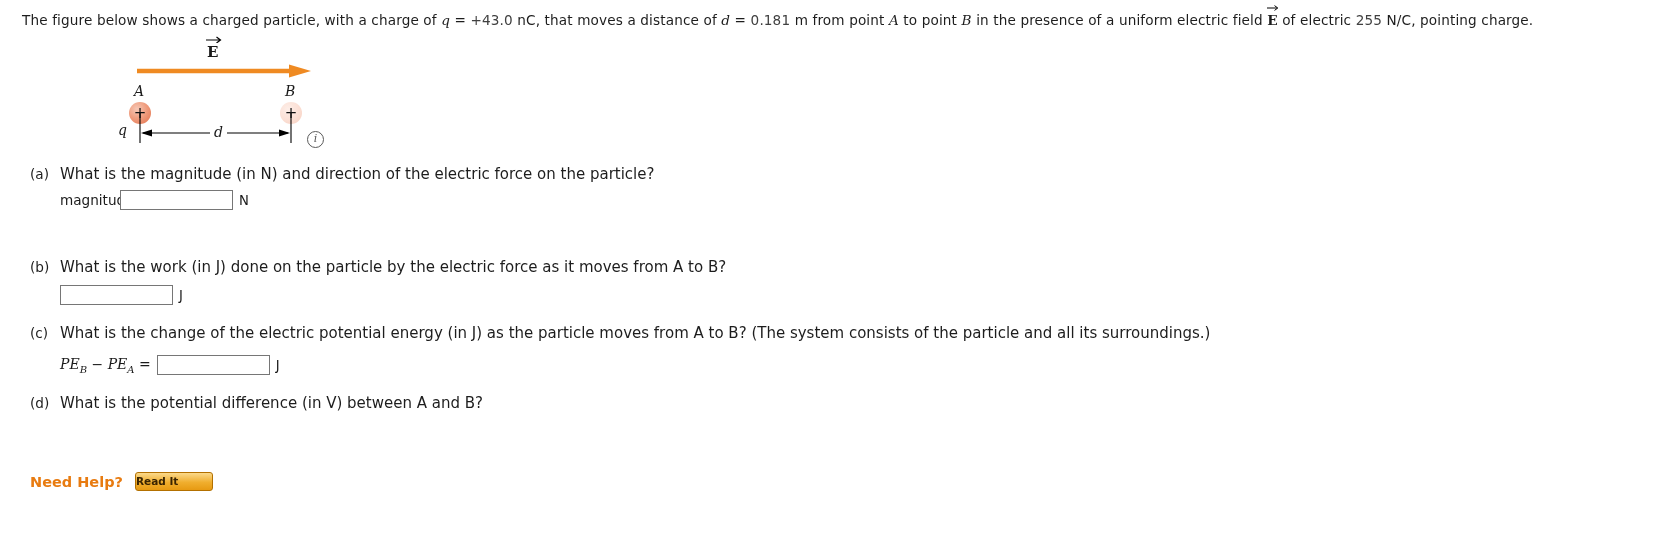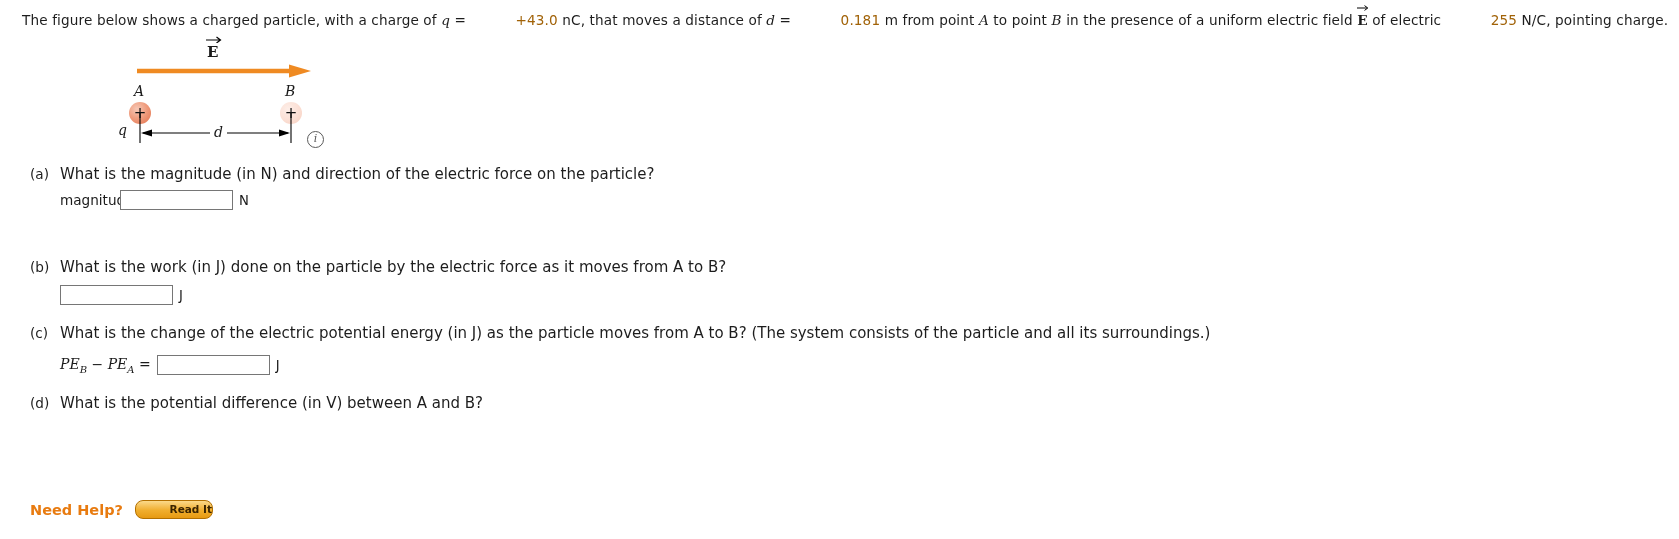--- a/index.html
+++ b/index.html
@@ -26,21 +26,21 @@
 
   
   .intro {
     font-size: 13.6px;
     line-height: 18px;
     color: #1d1d1d;
     white-space: nowrap;
     letter-spacing: 0.01em;
   }
   .var { font-style: italic; font-family: "DejaVu Serif", serif; }
-  .val { color: #a16207; margin-left: 45px; }
+  .val { color: #404040; }
   .vecE {
     display: inline-block;
     position: relative;
     font-weight: bold;
     font-family: "DejaVu Serif", serif;
     font-style: normal;
     padding-top: 1px;
   }
   .vecE .bar {
     position: absolute;
@@ -193,40 +193,39 @@
     font-size: 10px;
     font-style: italic;
   }
 
   
   .needhelp-wrap {
     position: absolute;
     left: 30px;
     display: flex;
     align-items: center;
-    margin-top: 28px;
   }
   .needhelp-text {
     color: #e87b10;
     font-weight: bold;
     font-size: 14.5px;
     margin-right: 12px;
   }
   .readit-btn {
     width: 78px;
     height: 19px;
     border: 1px solid #b37000;
-    border-radius: 8px;
+    border-radius: 3px;
     background: linear-gradient(#fbd98a, #f0ae2e 55%, #e79a12);
     color: #3a2400;
     font-family: "DejaVu Sans", sans-serif;
     font-size: 10.5px;
     font-weight: bold;
     line-height: 17px;
-    text-align: right;
+    text-align: left;
     cursor: pointer;
     box-sizing: border-box;
   }
 </style>
 </head>
 <body>
 
 <div class="page">
 
   <div class="intro" id="intro-host"><span>The figure below shows a charged particle, with a charge of </span><span class="var">q</span><span> = </span><span class="val">+43.0</span><span> nC, that moves a distance of </span><span class="var">d</span><span> = </span><span class="val">0.181</span><span> m from point </span><span class="var">A</span><span> to point </span><span class="var">B</span><span> in the presence of a uniform electric field </span><span class="vecE"><svg class="bar" viewBox="0 0 13 7">

